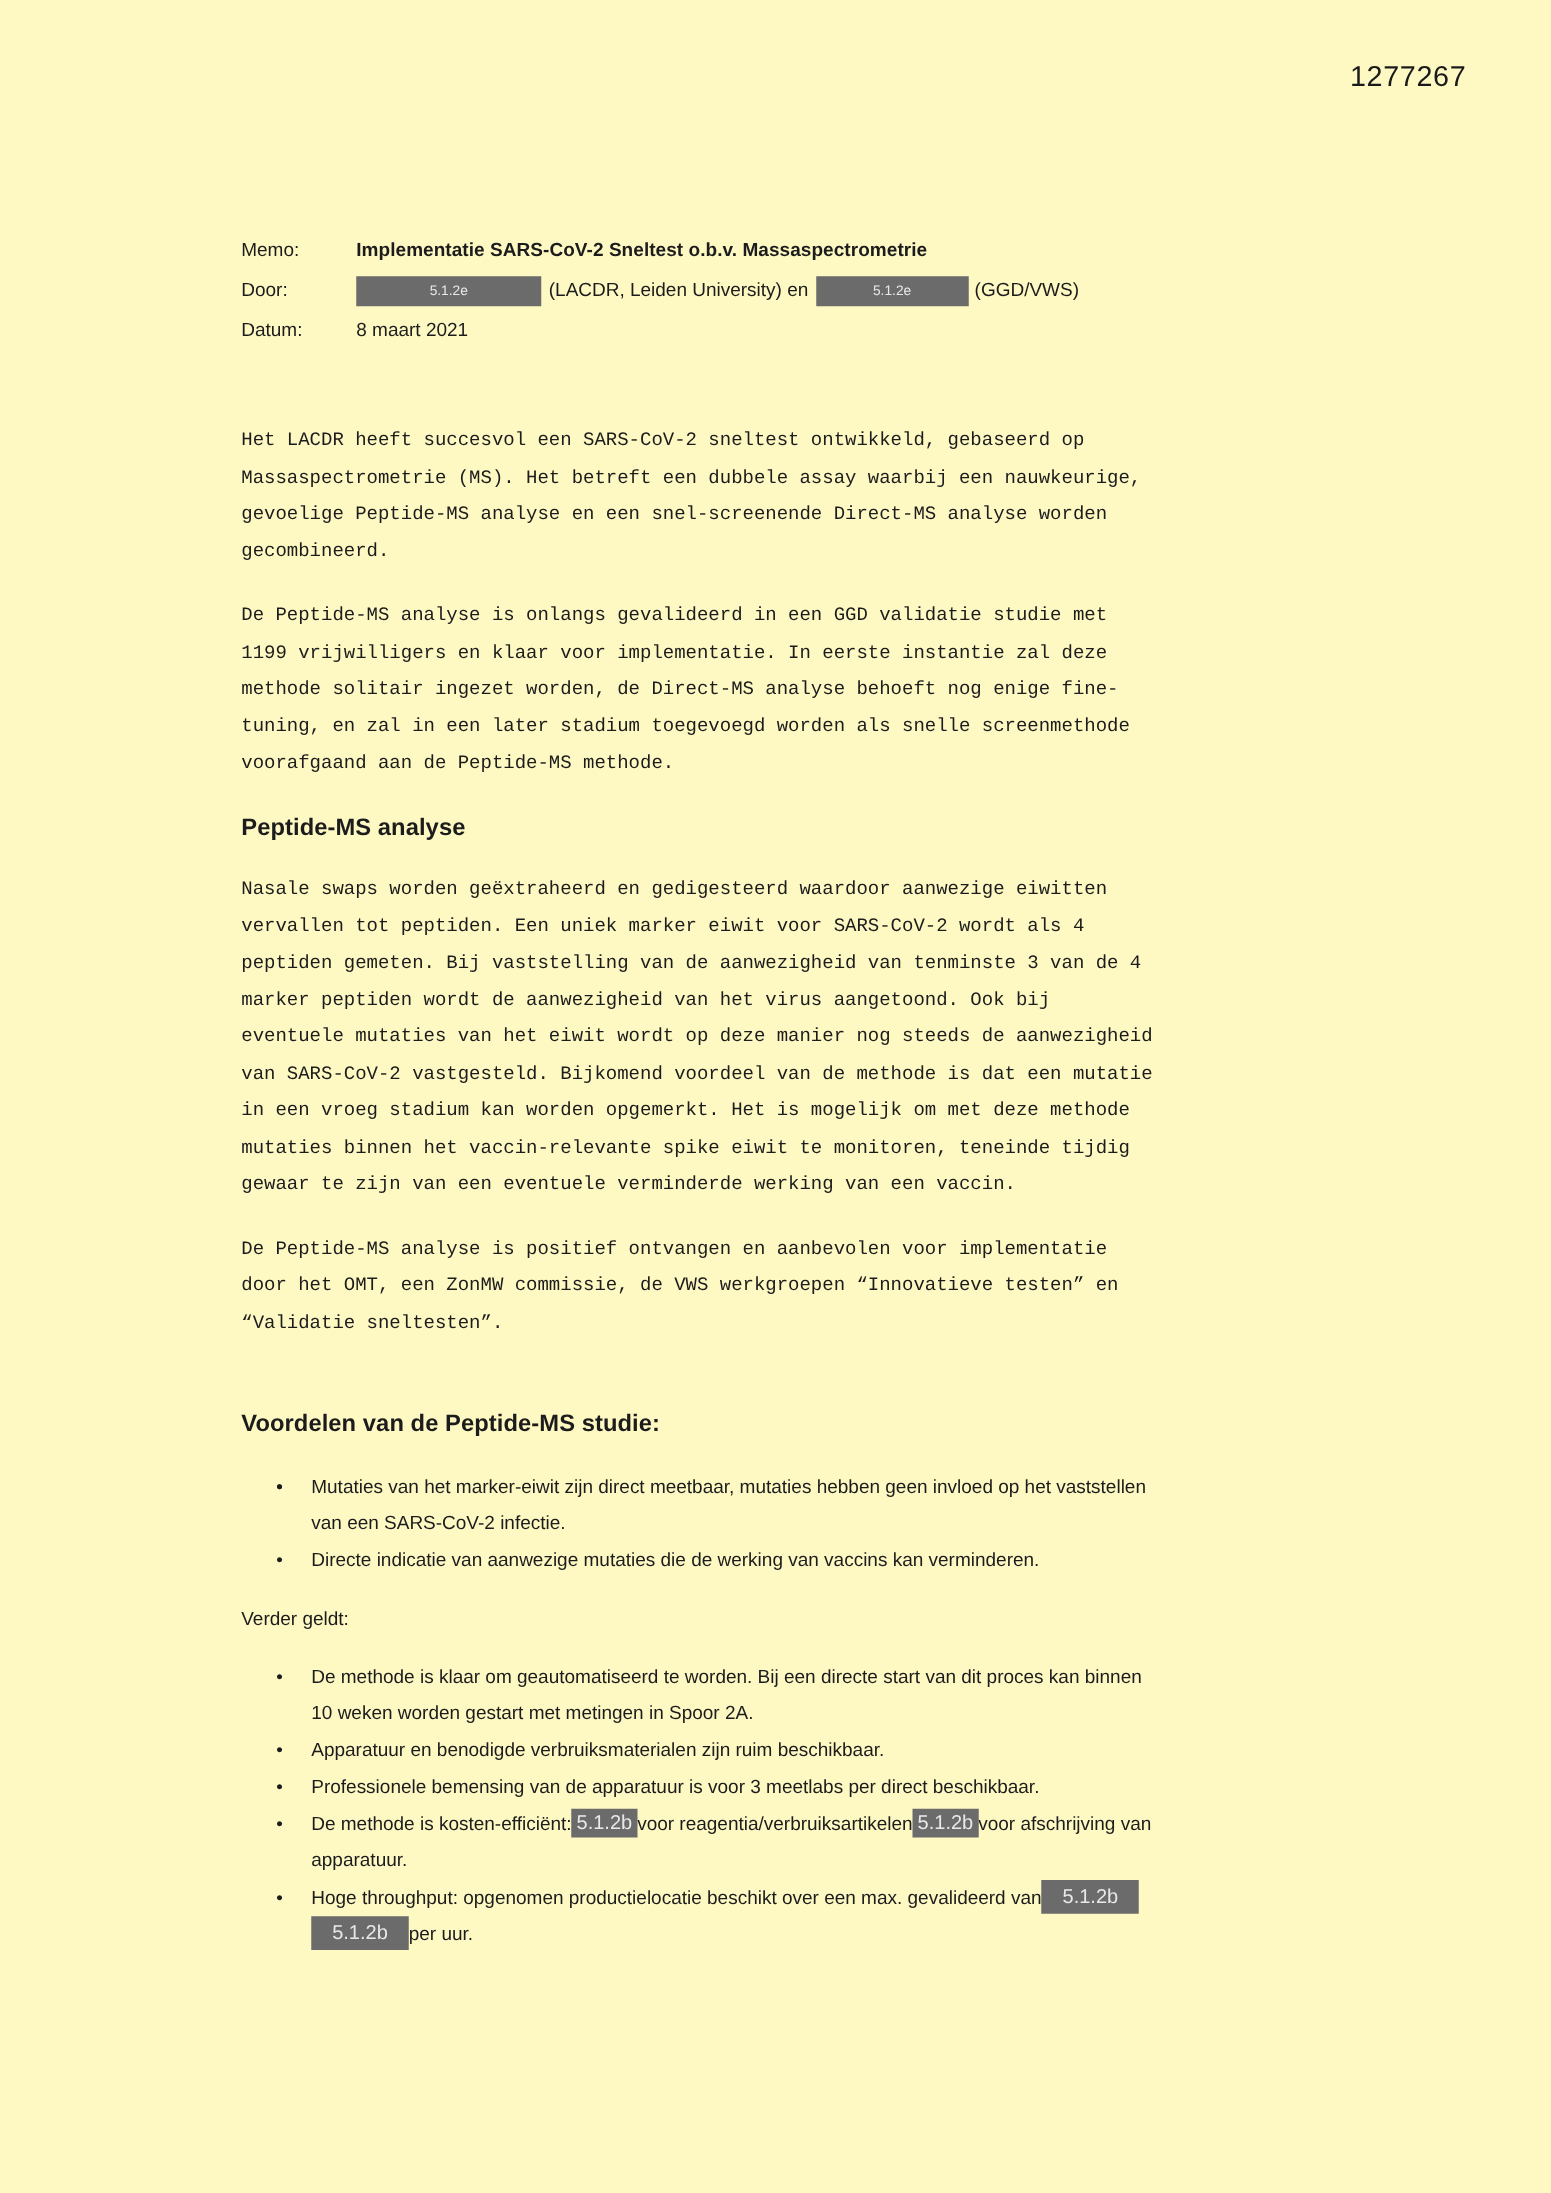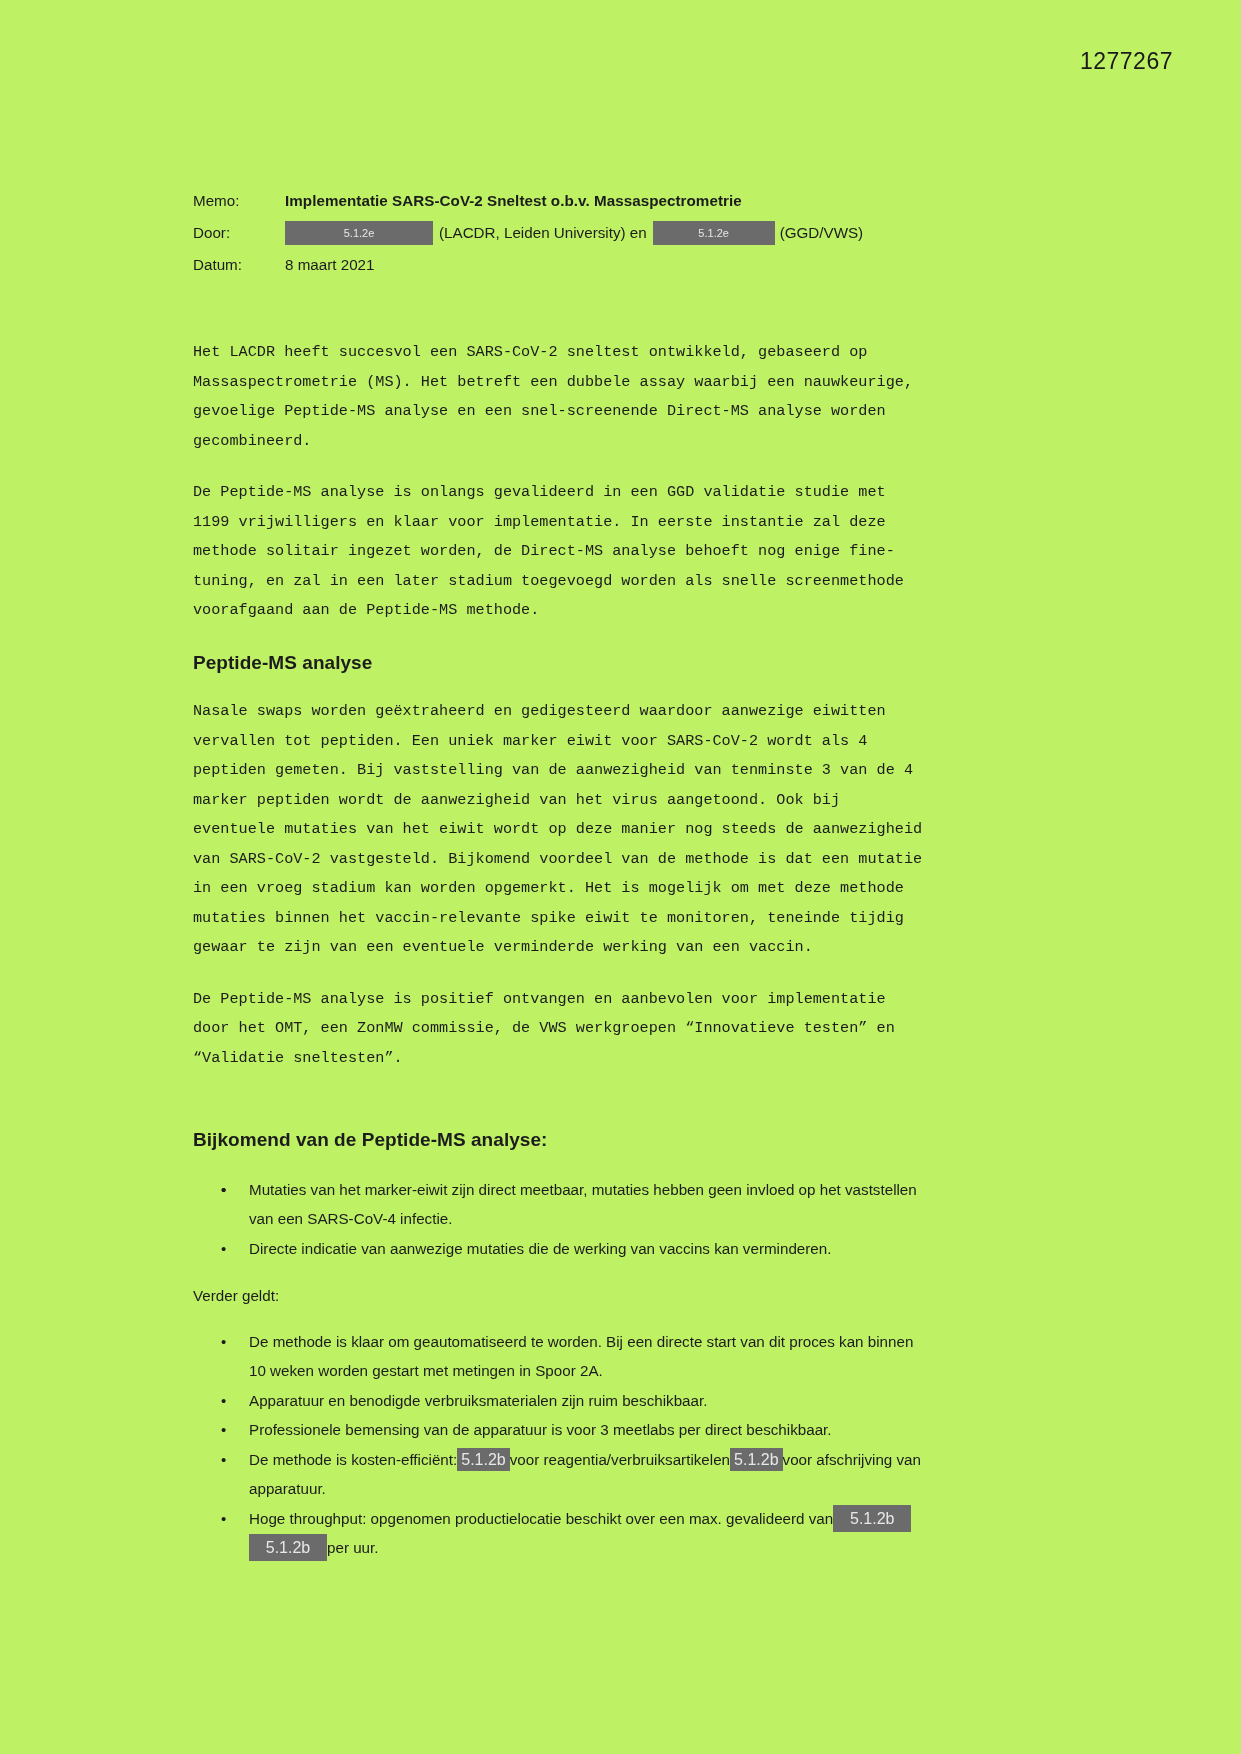--- a/index.html
+++ b/index.html
@@ -8,21 +8,21 @@
     padding: 0;
     background: #ffffff;
   }
   body {
     font-family: "DejaVu Sans", sans-serif;
   }
   .page {
     position: relative;
     width: 1241px;
     height: 1754px;
-    background: #bef264;
+    background: #fef9c3;
     overflow: hidden;
     box-sizing: border-box;
   }
 
   
   .page-number {
     position: absolute;
     top: 48px;
     right: 68px;
     font-family: "Liberation Sans", sans-serif;
@@ -192,29 +192,29 @@
     <p class="para">De Peptide-MS analyse is onlangs gevalideerd in een GGD validatie studie met 1199 vrijwilligers en klaar voor implementatie. In eerste instantie zal deze methode solitair ingezet worden, de Direct-MS analyse behoeft nog enige fine-tuning, en zal in een later stadium toegevoegd worden als snelle screenmethode voorafgaand aan de Peptide-MS methode.</p>
 
     <h3 class="sub">Peptide-MS analyse</h3>
 
     <p class="para">Nasale swaps worden geëxtraheerd en gedigesteerd waardoor aanwezige eiwitten vervallen tot peptiden. Een uniek marker eiwit voor SARS-CoV-2 wordt als 4 peptiden gemeten. Bij vaststelling van de aanwezigheid van tenminste 3 van de 4 marker peptiden wordt de aanwezigheid van het virus aangetoond. Ook bij eventuele mutaties van het eiwit wordt op deze manier nog steeds de aanwezigheid van SARS-CoV-2 vastgesteld. Bijkomend voordeel van de methode is dat een mutatie in een vroeg stadium kan worden opgemerkt. Het is mogelijk om met deze methode mutaties binnen het vaccin-relevante spike eiwit te monitoren, teneinde tijdig gewaar te zijn van een eventuele verminderde werking van een vaccin.</p>
 
     <p class="para">De Peptide-MS analyse is positief ontvangen en aanbevolen voor implementatie door het OMT, een ZonMW commissie, de VWS werkgroepen “Innovatieve testen” en “Validatie sneltesten”.</p>
 
     <div class="spacer-md"></div>
 
-    <h3 class="sub">Bijkomend van de Peptide-MS analyse:</h3>
+    <h3 class="sub">Voordelen van de Peptide-MS studie:</h3>
 
     <ul class="bullets">
       <li>
         <span class="dot">•</span>
       </li>
       <li>
         <span class="dot">•</span>
-        <span>Mutaties van het marker-eiwit zijn direct meetbaar, mutaties hebben geen invloed op het vaststellen van een SARS-CoV-4 infectie.</span>
+        <span>Mutaties van het marker-eiwit zijn direct meetbaar, mutaties hebben geen invloed op het vaststellen van een SARS-CoV-2 infectie.</span>
       </li>
       <li>
         <span class="dot">•</span>
         <span>Directe indicatie van aanwezige mutaties die de werking van vaccins kan verminderen.</span>
       </li>
     </ul>
 
     <p class="lead-in">Verder geldt:</p>
 
     <ul class="bullets">

